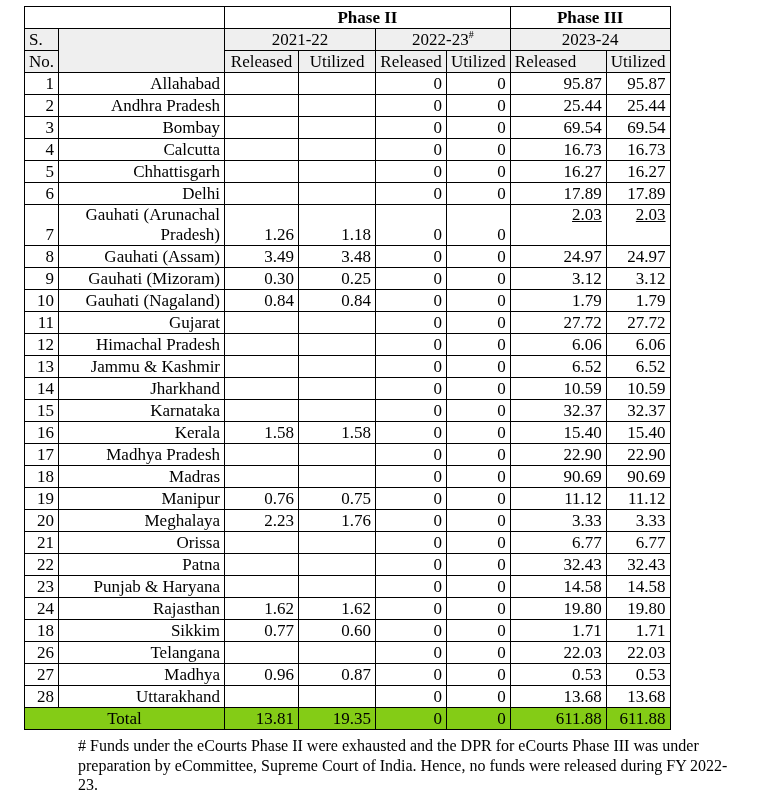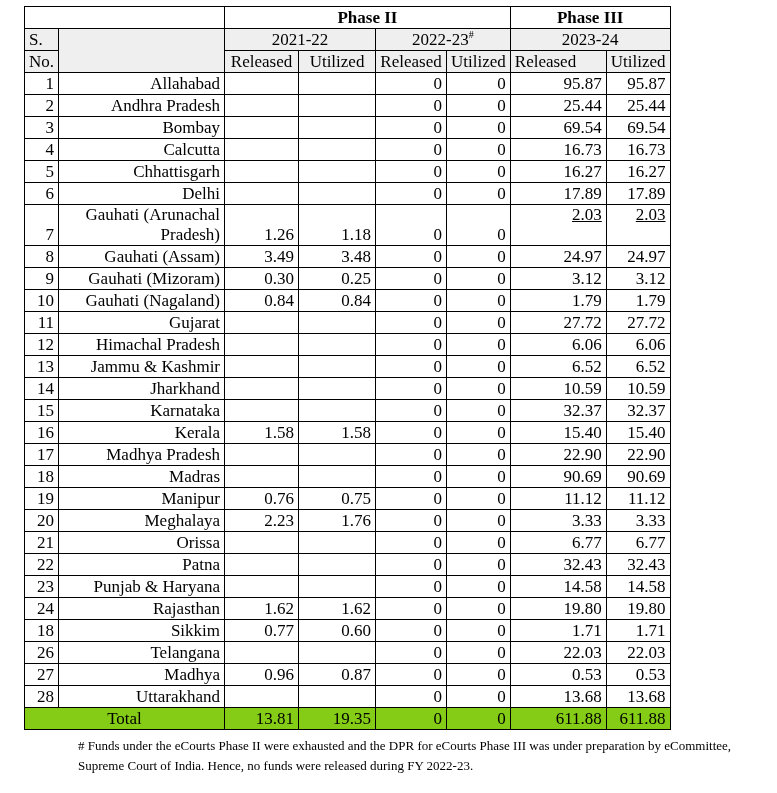--- a/index.html
+++ b/index.html
@@ -20,21 +20,21 @@
   tr.r1 td, tr.r1 th { height:21px; }
   tr.row td { height:21px; }
   .num { text-align:right; }
   .ctr { text-align:center; }
   .bold { font-weight:bold !important; }
   .sno { text-align:right; }
   td.name { text-align:right; }
   .top-cell { vertical-align:top;text-decoration:underline; }
   .bot-cell { vertical-align:bottom; }
   .total td { background:#84cc16; font-weight:bold; height:21px; }
-  .footnote { position:absolute; left:78px; top:736px; width:660px; font-size:13px;
+  .footnote { position:absolute; left:78px; top:736px; width:660px; font-size:16px;
          line-height:19.5px; }
   sup { font-size:10px; line-height:0; }
 </style>
 </head>
 <body>
 
 <table class="funds">
   <colgroup>
     <col class="c-sno">
       <col class="c-name">

